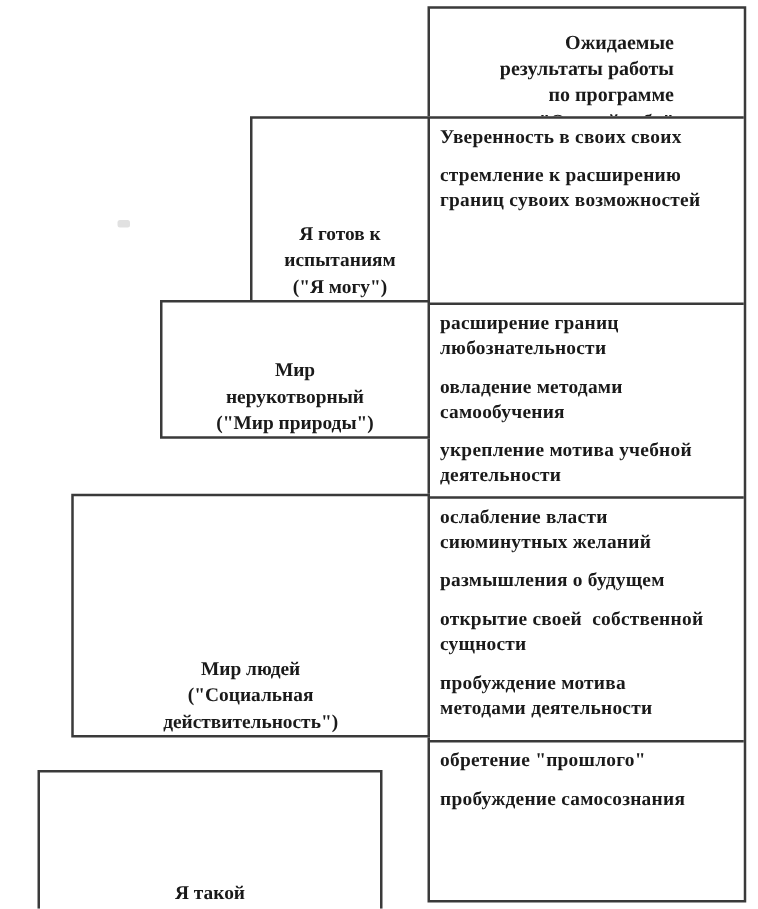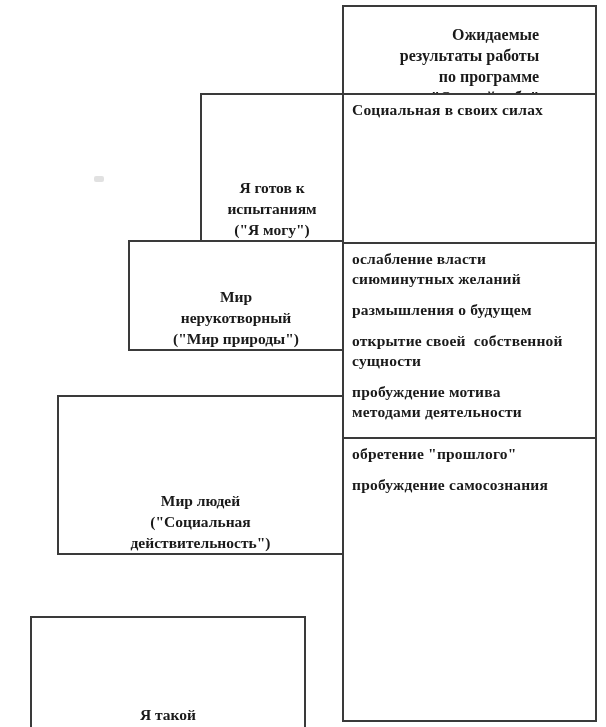--- a/index.html
+++ b/index.html
@@ -73,21 +73,21 @@
   }
   .stage-label {
     font-weight: bold;
     font-size: 15.5px;
     line-height: 21px;
     text-align: center;
     white-space: pre-wrap;
   }
   .box-1 { left: 200px; top: 93px;  width: 144px; height: 149px; }
   .box-2 { left: 128px; top: 240px; width: 216px; height: 111px; }
-  .box-3 { left: 57px;  top: 395px; width: 287px; height: 160px; }
+  .box-3 { left: 57px;  top: 395px; width: 287px; height: 195px; }
   .box-4 { left: 5px;   top: 616px; width: 276px; height: 132px; margin-left: 25px; }
   .box-3 .stage-label { margin-top: -26px; }
   .box-4 .stage-label { margin-top: -20px; }
   
   .stray-mark {
     position: absolute;
     left: 94px;
     top: 176px;
     width: 10px;
     height: 6px;
@@ -105,24 +105,36 @@
 
     <div class="section sec-header">
       <div class="hdr-text">Ожидаемые
 результаты работы
 по программе
 "Открой себя"</div>
     </div>
 
     <div class="section sec-1">
       <div class="results-body">
-        <p class="res">Социальная в своих силах</p>
+        <p class="res">Уверенность в своих своих</p>
+        <p class="res">стремление к расширению
+границ сувоих возможностей</p>
       </div>
     </div>
 
+    <div class="section sec-2">
+      <div class="results-body">
+        <p class="res">расширение границ
+любознательности</p>
+        <p class="res">овладение методами
+самообучения</p>
+        <p class="res">укрепление мотива учебной
+деятельности</p>
+      </div>
+    </div>
 
     <div class="section sec-3">
       <div class="results-body">
         <p class="res">ослабление власти
 сиюминутных желаний</p>
         <p class="res">размышления о будущем</p>
         <p class="res">открытие своей  собственной
 сущности</p>
         <p class="res">пробуждение мотива
 методами деятельности</p>

